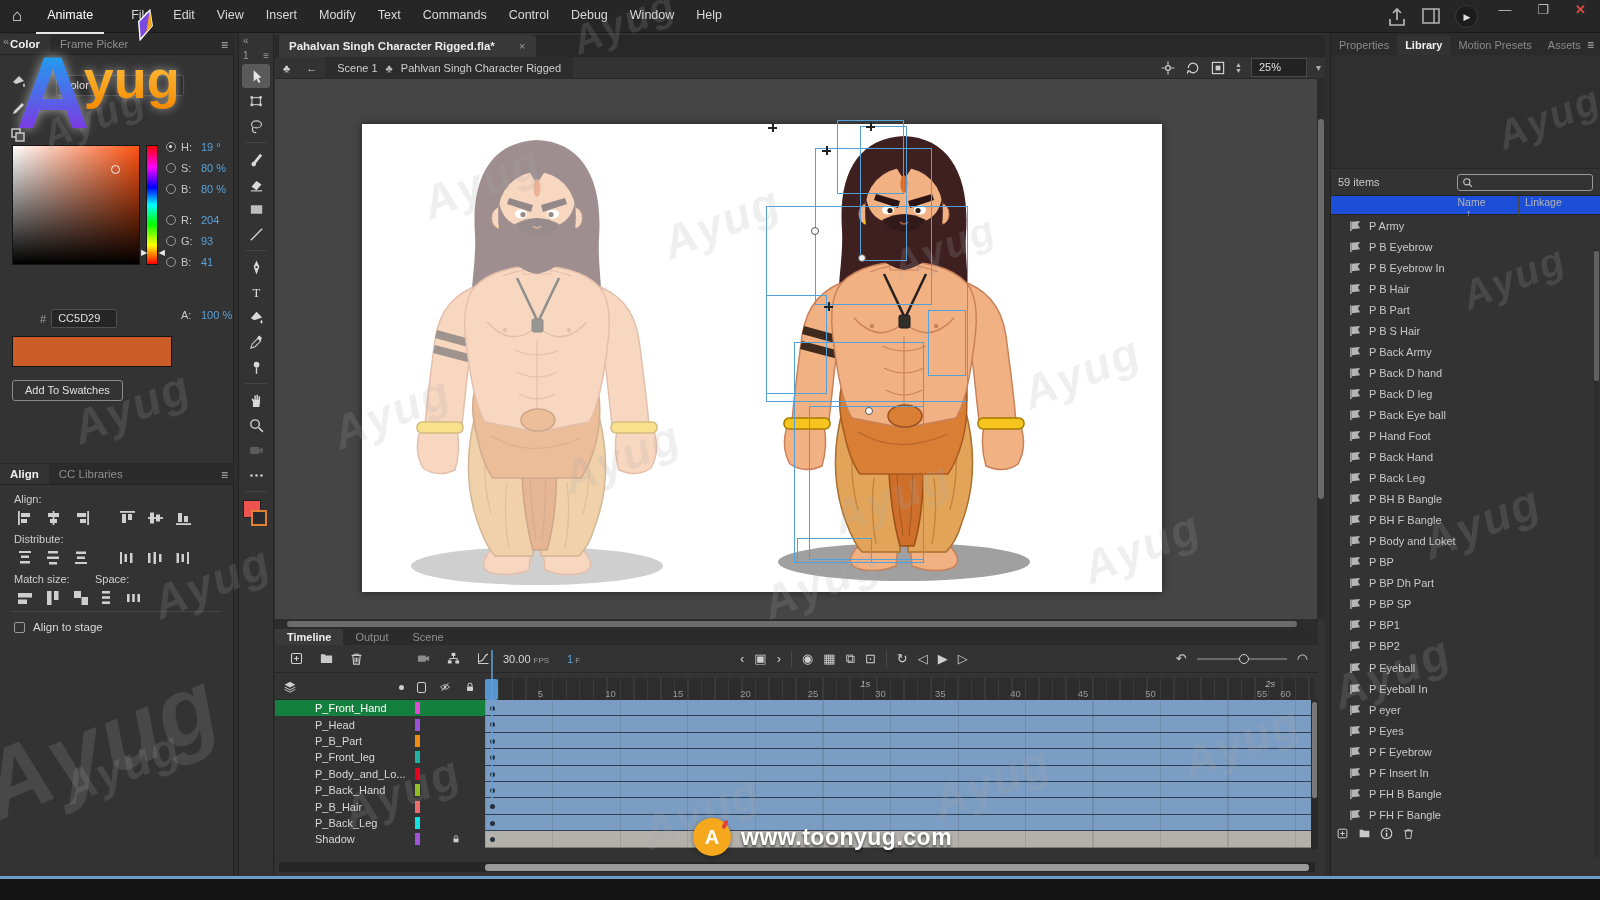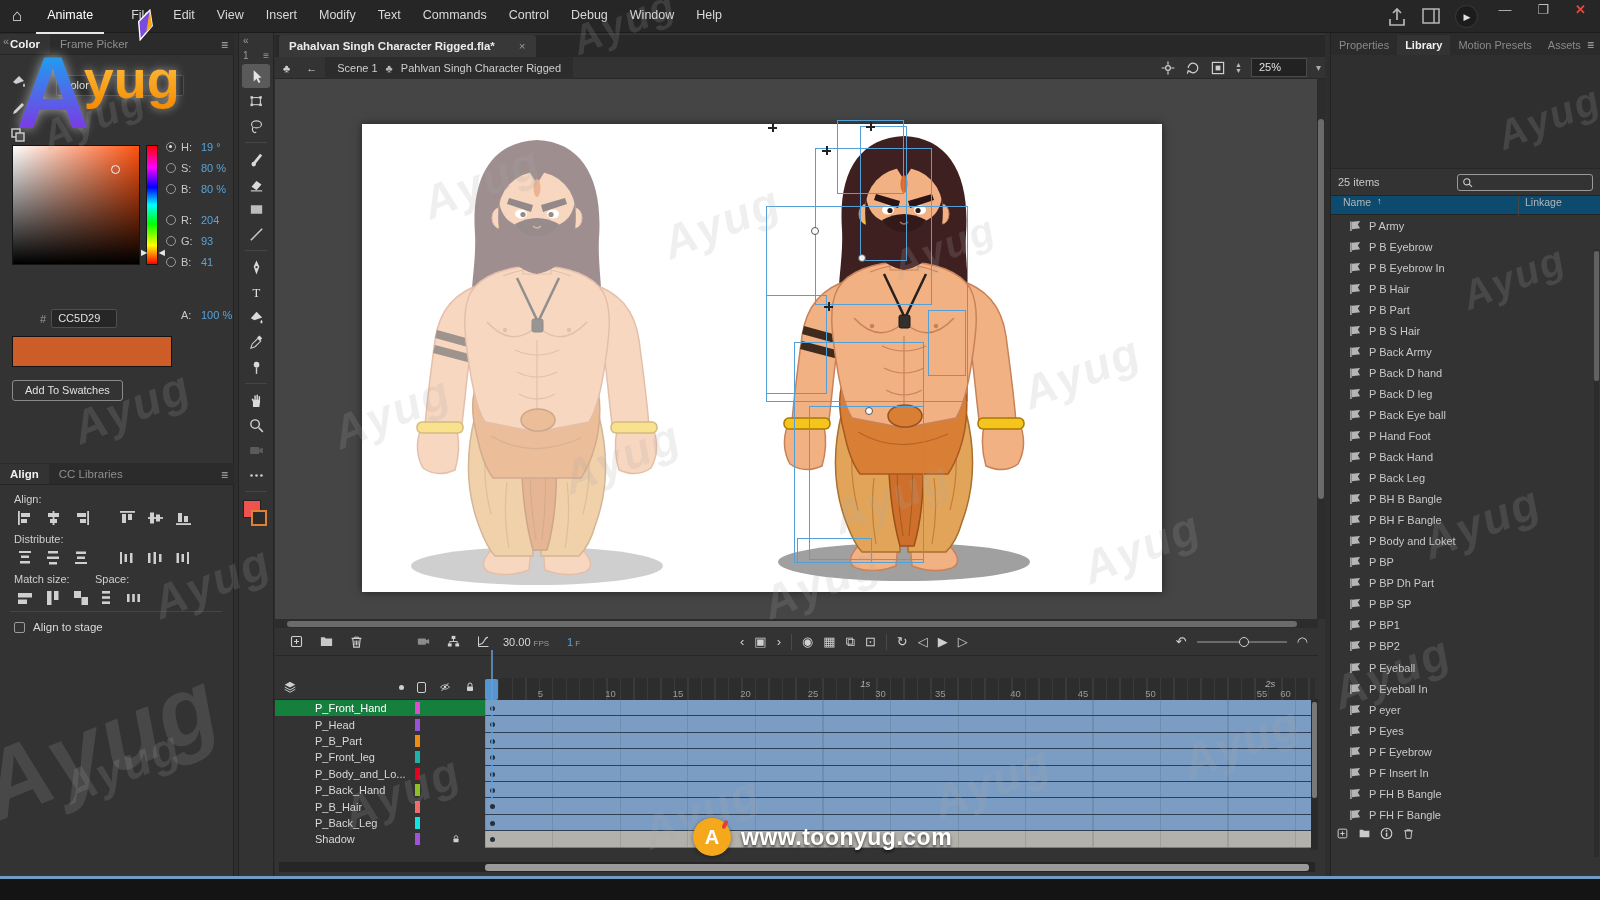--- a/index.html
+++ b/index.html
@@ -161,22 +161,22 @@
   .rp-tab.active { color:#f0f0f0; background:#333; font-weight:bold; }
   #rp-docrow { height:26px; display:flex; align-items:center; gap:6px; padding:0 6px; }
   #rp-docsel { width:192px; height:20px; background:#2a2a2a; border:1px solid #4a4a4a; border-radius:2px;
     font-size:10.5px; color:#ddd; line-height:18px; padding:0 6px; white-space:nowrap; overflow:hidden;}
   #rp-docsel .chev { float:right; color:#aaa; }
   #rp-preview { height:114px; background:#2f2f2f; border-bottom:1px solid #272727; }
   #rp-countrow { height:26px; display:flex; align-items:center; justify-content:space-between; padding:0 7px; }
   #rp-count { font-size:11px; color:#c9c9c9; }
   #rp-search { width:136px; height:17px; border:1px solid #9a9a9a; border-radius:3px; display:flex; align-items:center; padding:0 4px; gap:4px;}
   #rp-search svg { width:11px; height:11px; }
-  #rp-colhead { height:20px; background:#0c4a6e; border-top:1px solid #242424; border-bottom:1px solid #242424;
-     display:flex; font-size:10.5px; color:#b5b5b5; position:relative;}
+  #rp-colhead { height:20px; background:#1d4ed8; border-top:1px solid #242424; border-bottom:1px solid #242424;
+     display:flex; align-items:center; font-size:10.5px; color:#b5b5b5; position:relative;flex-direction:column;}
   #rp-colhead .name { margin-left:12px; }
   #rp-colhead .arrow { font-size:9px; margin-left:6px; color:#cfcfcf;}
   #rp-colhead .cdiv { position:absolute; left:187px; top:0; height:20px; border-left:1px solid #454545; }
   #rp-colhead .linkage { position:absolute; left:194px; }
   #lib-list { height:610px; overflow:hidden; }
   .lib-row { height:21.05px; display:flex; align-items:center; gap:7px; padding-left:18px; font-size:11px; color:#c9c9c9; }
   .lib-row svg { width:13px; height:12px; flex:none;}
   #rp-bottom { height:16px; display:flex; align-items:center; gap:9px; padding-left:5px; }
   #rp-bottom svg, #rp-bottom span { width:13px; height:13px; font-size:11px; color:#b5b5b5;}
   #rp-vscroll { position:absolute; right:1px; top:216px; width:5px; height:608px; background:#2c2c2c;}
@@ -703,20 +703,25 @@
       </div>
     </div>
     <div id="stage-vscroll">
         <div class="thumb"></div>
       </div>
     <div id="stage-hscroll">
         <div class="thumb"></div>
       </div>
 
     <div id="timeline">
+      <div id="tl-tabs">
+          <span class="tl-tab active">Timeline</span>
+          <span class="tl-tab">Output</span>
+          <span class="tl-tab">Scene</span>
+        </div>
       <div id="tl-toolbar">
         <div id="tl-left-tools" style="display:flex; margin-left:6px;">
             <span class="tico">
               <svg viewBox="0 0 24 24">
                 <rect x="4" y="4" width="16" height="16" rx="2" fill="none" stroke="#cfcfcf" stroke-width="1.8"></rect>
                 <path d="M12,8 v8 M8,12 h8" stroke="#cfcfcf" stroke-width="1.8"></path>
               </svg>
             </span>
             <span class="tico">
               <svg viewBox="0 0 24 24">
@@ -965,21 +970,21 @@
   <div id="right-panel">
     <div id="rp-tabs">
         <span class="rp-tab">Properties</span>
         <span class="rp-tab active">Library</span>
         <span class="rp-tab">Motion Presets</span>
         <span class="rp-tab">Assets</span>
         <span class="panel-menu">≡</span>
       </div>
     <div id="rp-preview"></div>
     <div id="rp-countrow">
-      <span id="rp-count">25 items</span>
+      <span id="rp-count">59 items</span>
       <div id="rp-search">
         <span>
             <svg viewBox="0 0 16 16">
               <circle cx="7" cy="7" r="4.5" fill="none" stroke="#cfcfcf" stroke-width="1.6"></circle>
               <path d="M10.5,10.5 L14.5,14.5" stroke="#cfcfcf" stroke-width="1.6"></path>
             </svg>
           </span>
       </div>
     </div>
     <div id="rp-colhead">

